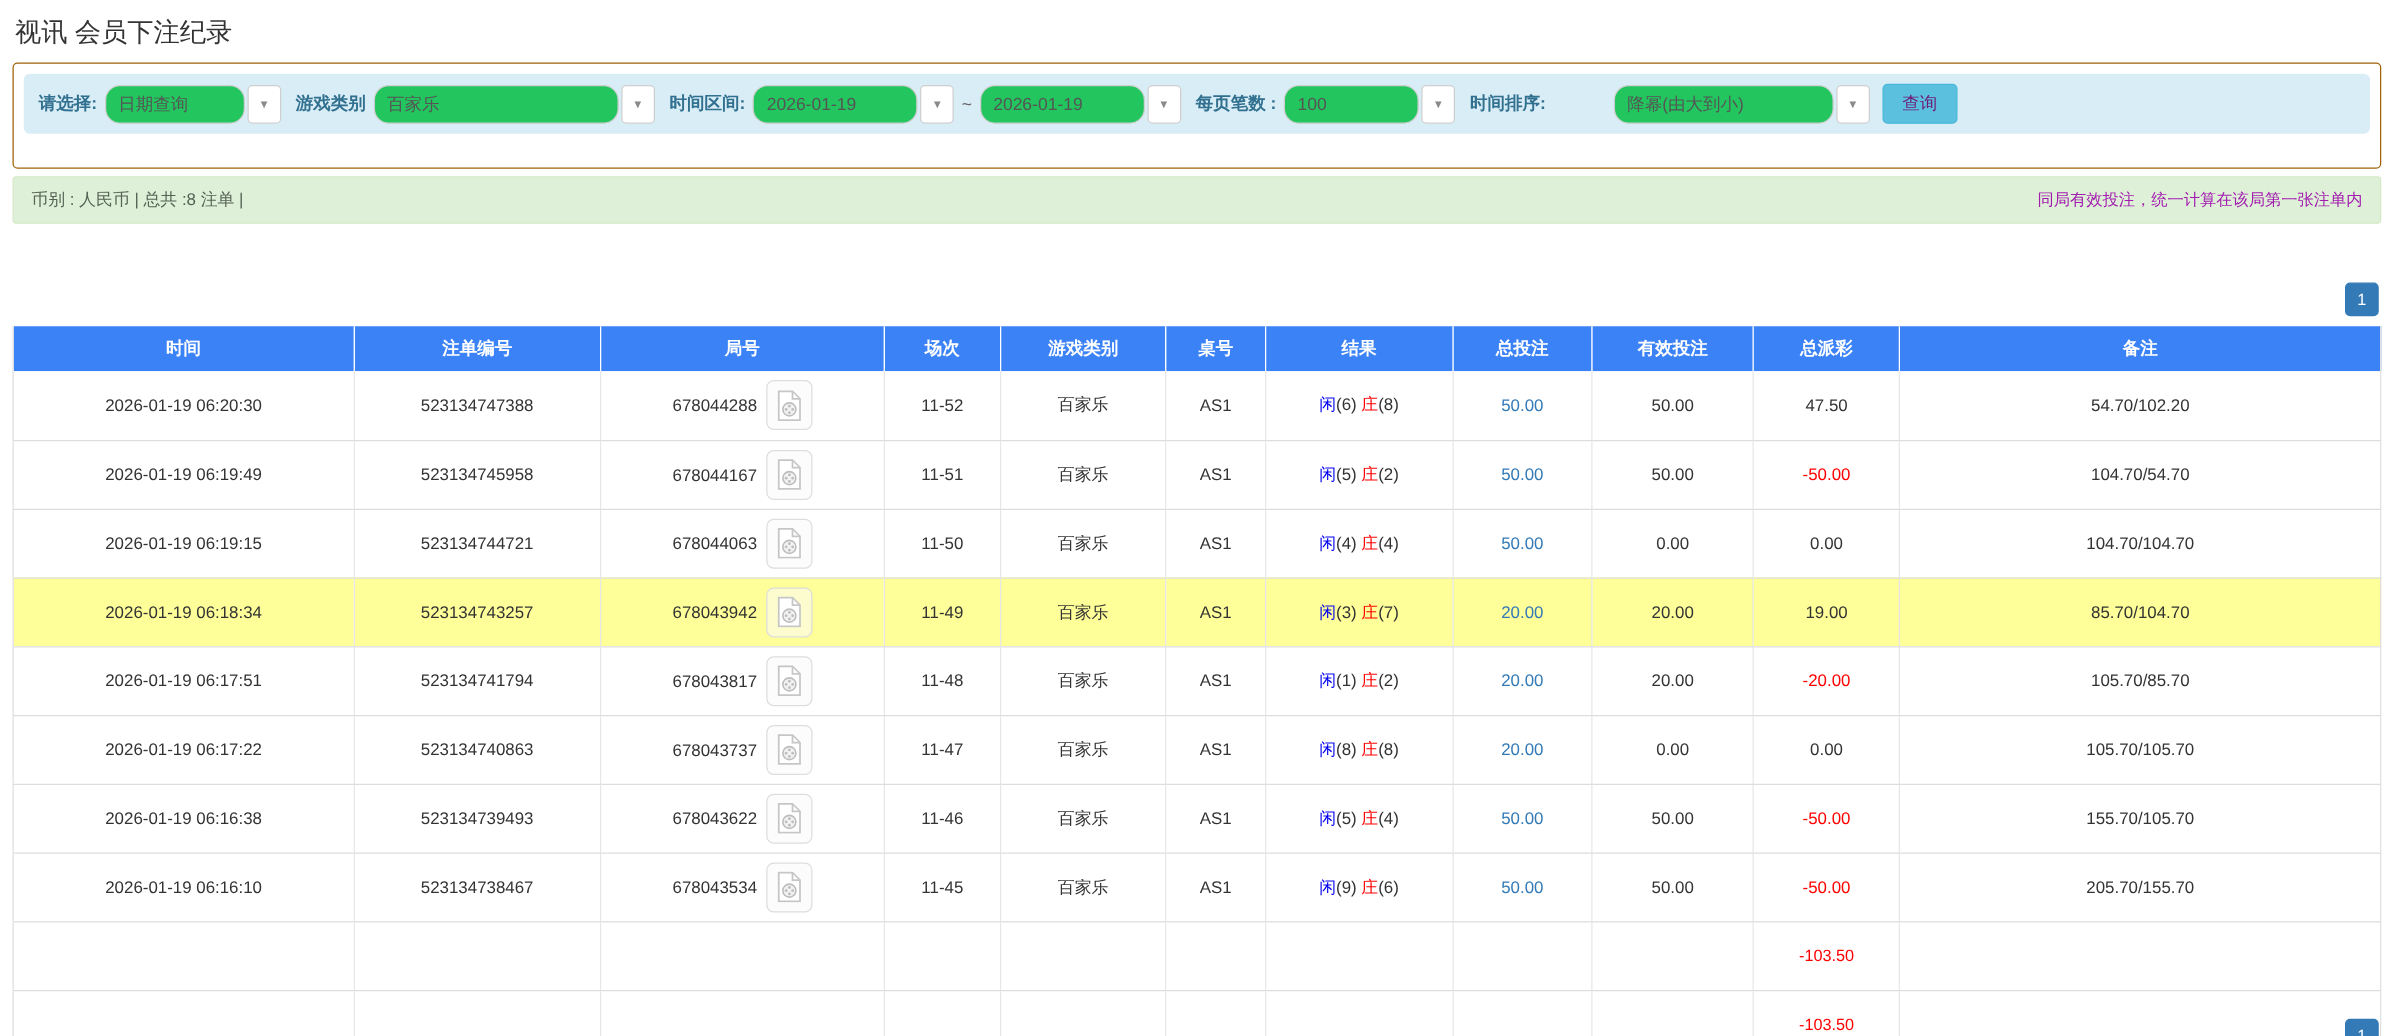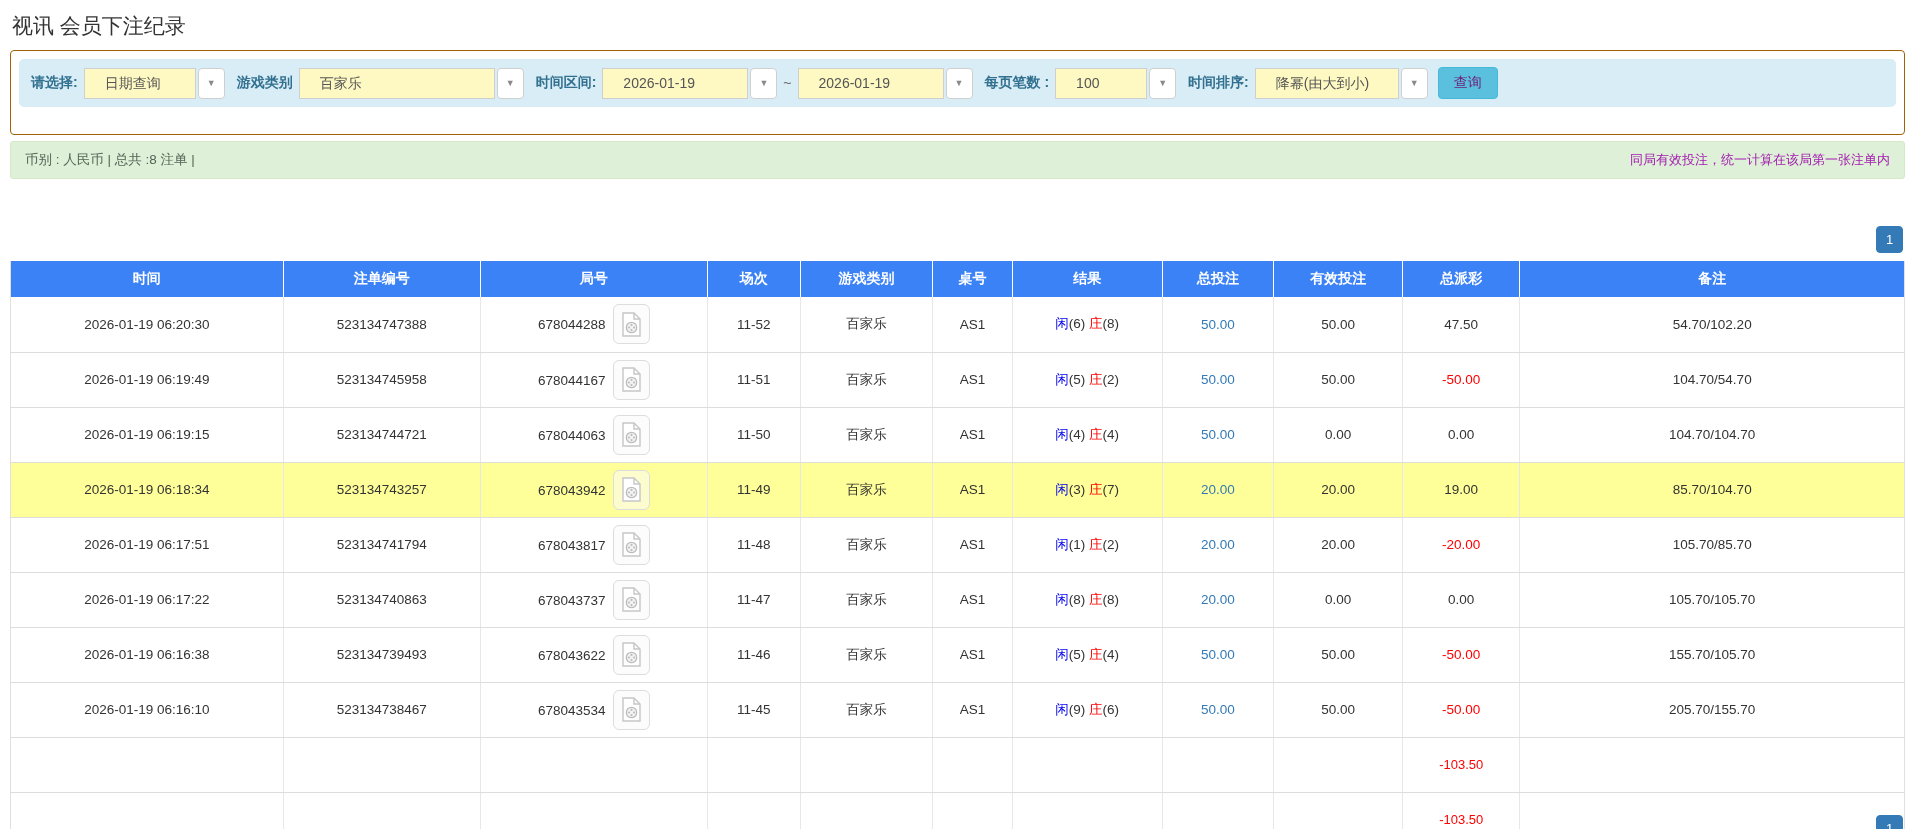--- a/index.html
+++ b/index.html
@@ -23,32 +23,32 @@
     padding: 8px 10px; display: flex; align-items: center;
   }
   .flabel {
     color: #31708f; font-weight: bold; font-size: 14px;
     margin: 0 6px 0 12px; white-space: nowrap;
   }
   .flabel:first-child { margin-left: 2px; }
   .tilde { color: #666; margin: 0 6px; }
   .combo { display: inline-flex; align-items: center; }
   .combo-value {
-    background: #fef9c3; border: 1px solid #cfcfcf; border-radius: 0;
-    height: 31px; line-height: 29px; padding: 0 20px;
+    background: #22c55e; border: 1px solid #cfcfcf; border-radius: 12px;
+    height: 31px; line-height: 29px; padding: 0 10px;
     font-size: 14px; color: #555; white-space: nowrap; overflow: hidden;
   }
   .combo-caret {
     width: 27px; height: 31px; margin-left: 2px;
     background: #fff; border: 1px solid #cfcfcf; border-radius: 4px;
     display: inline-flex; align-items: center; justify-content: center;
     color: #8a8a8a; font-size: 9px; cursor: pointer;
   }
   .w-select { width: 112px; } .w-game { width: 196px; }
-  .w-date { width: 146px; } .w-perpage { width: 92px; } .w-sort { width: 144px; }
+  .w-date { width: 132px; } .w-perpage { width: 108px; } .w-sort { width: 176px; margin-left: 48px; }
   .btn-search {
     margin-left: 10px; background: #5bc0de; border: 1px solid #46b8da;
     color: #701a75; font-size: 14px; height: 32px; padding: 0 15px;
     border-radius: 4px; cursor: pointer;
     font-family: "Liberation Sans", "DejaVu Sans", sans-serif;
   }
   .alert-bar {
     margin: 6px 10px 0 10px; background: #dff0d8;
     border: 1px solid #d6e9c6; border-radius: 3px;
     padding: 9px 14px; display: flex; justify-content: space-between;

